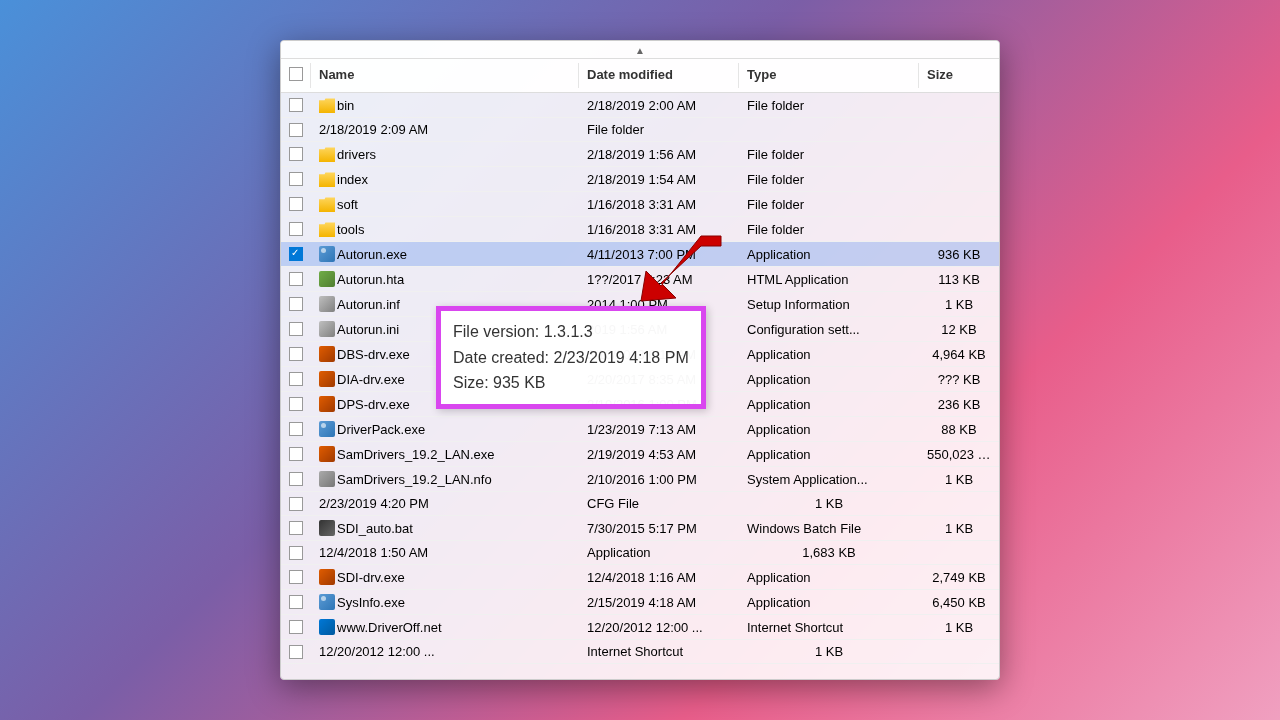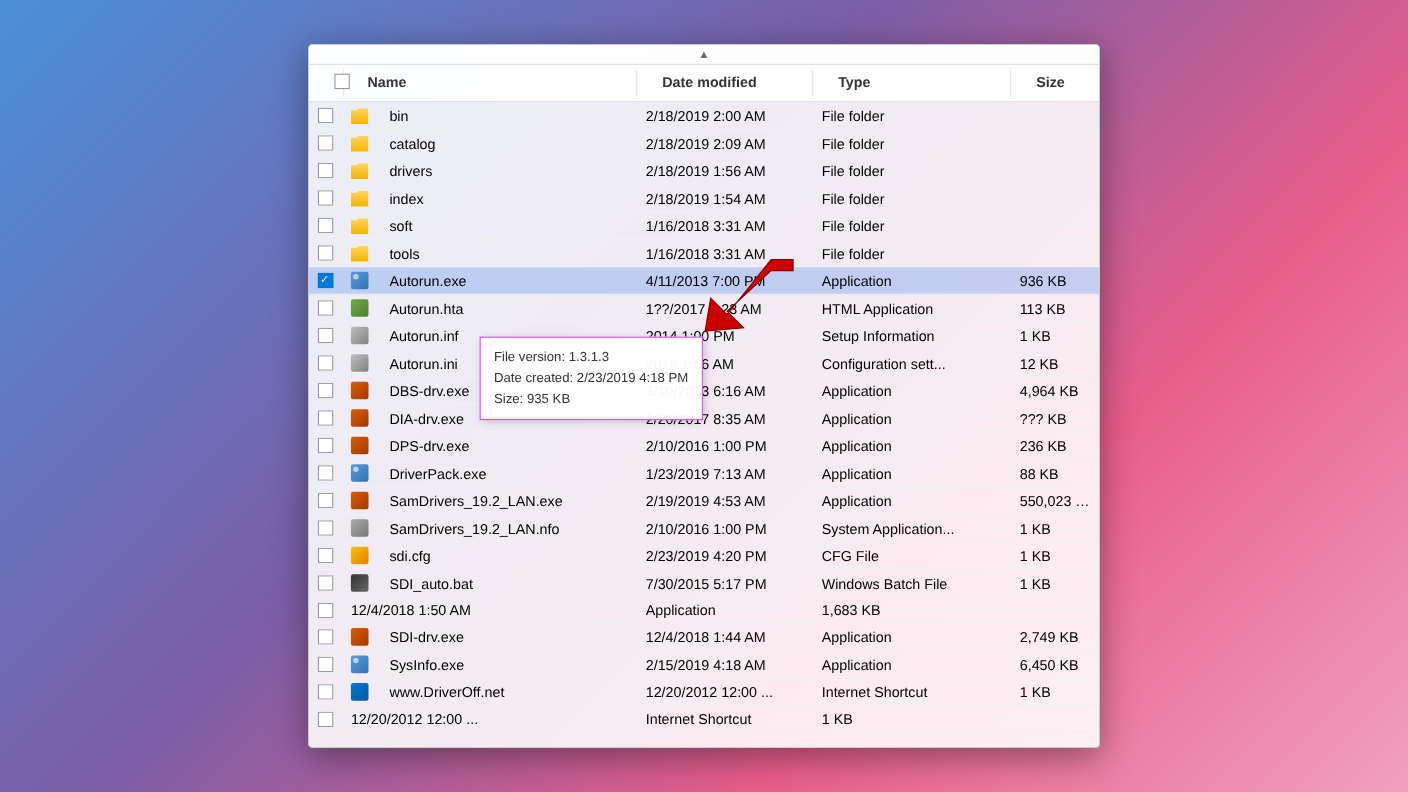--- a/index.html
+++ b/index.html
@@ -46,21 +46,20 @@
       border-bottom: 1px solid #ddd;
       padding: 4px 0;
       font-weight: 600;
       color: #333;
     }
     .table-header > div {
       padding: 4px 8px;
       border-right: 1px solid #e5e5e5;
       cursor: pointer;
       user-select: none;
-      margin-left: 15px;
     }
     .table-header > div:last-child { border-right: none; }
     .file-list {
       flex: 1;
       overflow-y: auto;
       position: relative;
     }
     .file-row {
       display: grid;
       grid-template-columns: 30px 1fr 160px 180px 80px;
@@ -79,21 +78,21 @@
     }
     .file-row .check-cell {
       display: flex;
       align-items: center;
       justify-content: center;
       padding: 0;
     }
     .file-row .icon-cell {
       display: flex;
       align-items: center;
-      gap: 19px;
+      gap: 2px;
     }
     .checkbox {
       width: 14px;
       height: 14px;
       border: 1px solid #999;
       background: white;
       display: inline-block;
       flex-shrink: 0;
     }
     .checkbox.checked {
@@ -161,32 +160,32 @@
       border-radius: 2px;
     }
     .icon-nfo {
       background: linear-gradient(135deg, #aaa 0%, #777 100%);
       border-radius: 2px;
     }
     
     .tooltip {
       position: absolute;
       background: rgba(255, 255, 255, 0.97);
-      border: 1px solid #d946ef;
+      border: 5px solid #d946ef;
       padding: 8px 12px;
       box-shadow: 2px 2px 8px rgba(0,0,0,0.2);
       z-index: 100;
-      font-size: 12px;
+      font-size: 16px;
       line-height: 1.6;
       pointer-events: none;
       white-space: nowrap;
     }
     .tooltip-line { color: #333; }
     .size-cell {
-      text-align: left;
+      text-align: center;
     }
     .type-cell {
       overflow: hidden;
       text-overflow: ellipsis;
     }
   </style>
 </head>
 <body>
 
 <div class="explorer-window" style="position: relative;">
@@ -215,24 +214,20 @@
           <span>bin</span>
         </div>
         <div>2/18/2019 2:00 AM</div>
         <div class="type-cell">File folder</div>
         <div class="size-cell"></div>
       </div>
       <div class="file-row">
         <div class="check-cell">
           <div class="checkbox"></div>
         </div>
-        <div class="icon-cell">
-          <span class="icon icon-folder"></span>
-          <span>catalog</span>
-        </div>
         <div>2/18/2019 2:09 AM</div>
         <div class="type-cell">File folder</div>
         <div class="size-cell"></div>
       </div>
       <div class="file-row">
         <div class="check-cell">
           <div class="checkbox"></div>
         </div>
         <div class="icon-cell">
           <span class="icon icon-folder"></span>
@@ -395,24 +390,20 @@
           <span>SamDrivers_19.2_LAN.nfo</span>
         </div>
         <div>2/10/2016 1:00 PM</div>
         <div class="type-cell">System Application...</div>
         <div class="size-cell">1 KB</div>
       </div>
       <div class="file-row">
         <div class="check-cell">
           <div class="checkbox"></div>
         </div>
-        <div class="icon-cell">
-          <span class="icon icon-cfg"></span>
-          <span>sdi.cfg</span>
-        </div>
         <div>2/23/2019 4:20 PM</div>
         <div class="type-cell">CFG File</div>
         <div class="size-cell">1 KB</div>
       </div>
       <div class="file-row">
         <div class="check-cell">
           <div class="checkbox"></div>
         </div>
         <div class="icon-cell">
           <span class="icon icon-bat"></span>
@@ -431,21 +422,21 @@
         <div class="size-cell">1,683 KB</div>
       </div>
       <div class="file-row">
         <div class="check-cell">
           <div class="checkbox"></div>
         </div>
         <div class="icon-cell">
           <span class="icon icon-drv"></span>
           <span>SDI-drv.exe</span>
         </div>
-        <div>12/4/2018 1:44 AM</div>
+        <div>12/4/2018 1:16 AM</div>
         <div class="type-cell">Application</div>
         <div class="size-cell">2,749 KB</div>
       </div>
       <div class="file-row">
         <div class="check-cell">
           <div class="checkbox"></div>
         </div>
         <div class="icon-cell">
           <span class="icon icon-exe"></span>
           <span>SysInfo.exe</span>

